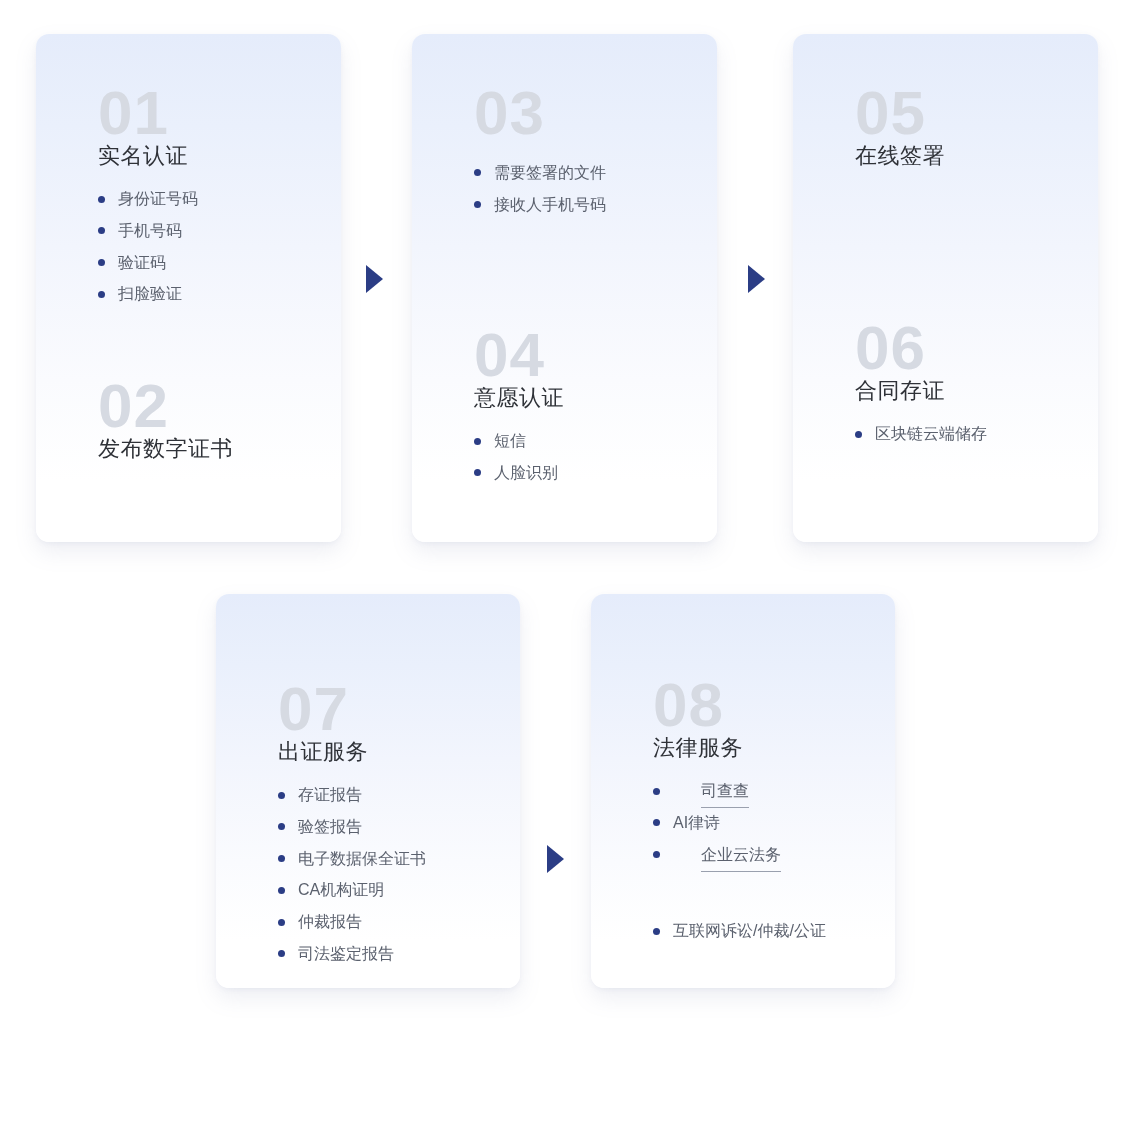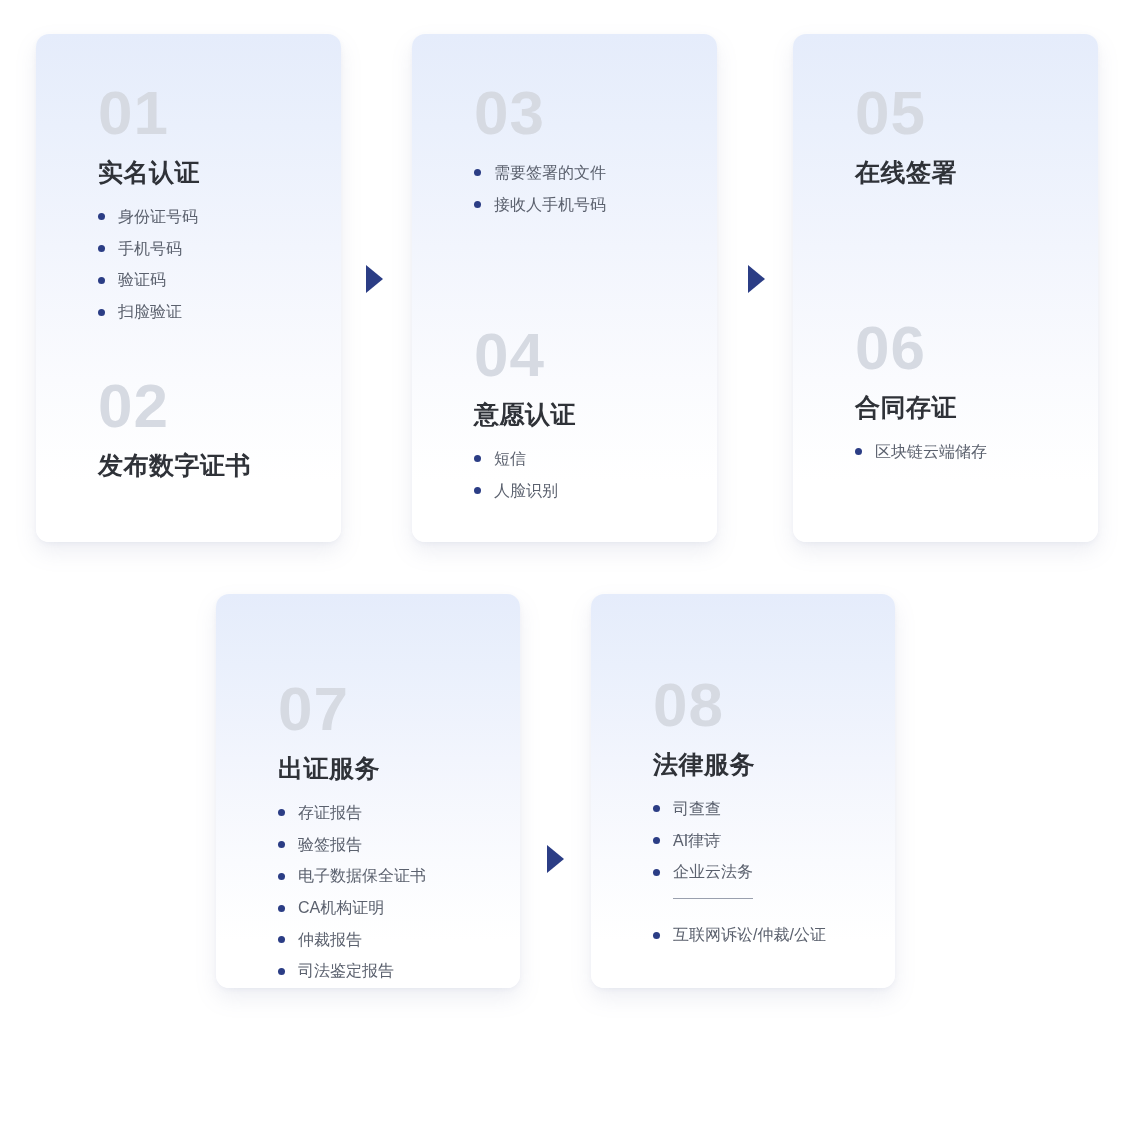--- a/index.html
+++ b/index.html
@@ -54,24 +54,24 @@
     font-size: 62px;
     font-weight: 700;
     line-height: 0.95;
     color: #d6dae2;
     letter-spacing: 1px;
     margin: 0;
     user-select: none;
   }
 
   .step-title {
-    font-size: 25px;
-    font-weight: 700;
+    font-size: 22px;
+    font-weight: 400;
     color: #2f3238;
-    margin: 14px 0 0 0;
+    margin: 0 0 0 0;
     letter-spacing: 0.5px;
     line-height: 1.2;
   }
 
   .bullets {
     list-style: none;
     margin: 14px 0 0 0;
     padding: 0;
   }
   .bullets li {
@@ -85,25 +85,26 @@
   .bullets li .dot {
     position: absolute;
     left: 0;
     top: 12.5px;
     width: 7px;
     height: 7px;
     border-radius: 50%;
     background: #2b3d85;
   }
   .bullets li.gap-before {
-    margin-top: 31px;
+    margin-top: 45px;
   }
   .bullets li .txt.link {
     border-bottom: 1px solid #9aa0ae;
-    padding-bottom: 18px;
+    padding-bottom: 8px;
+    margin-left: 28px;
   }
 
   
   .arrow {
     position: absolute;
     width: 0;
     height: 0;
     border-style: solid;
     border-width: 14px 0 14px 17px;
     border-color: transparent transparent transparent #2b3d85;

